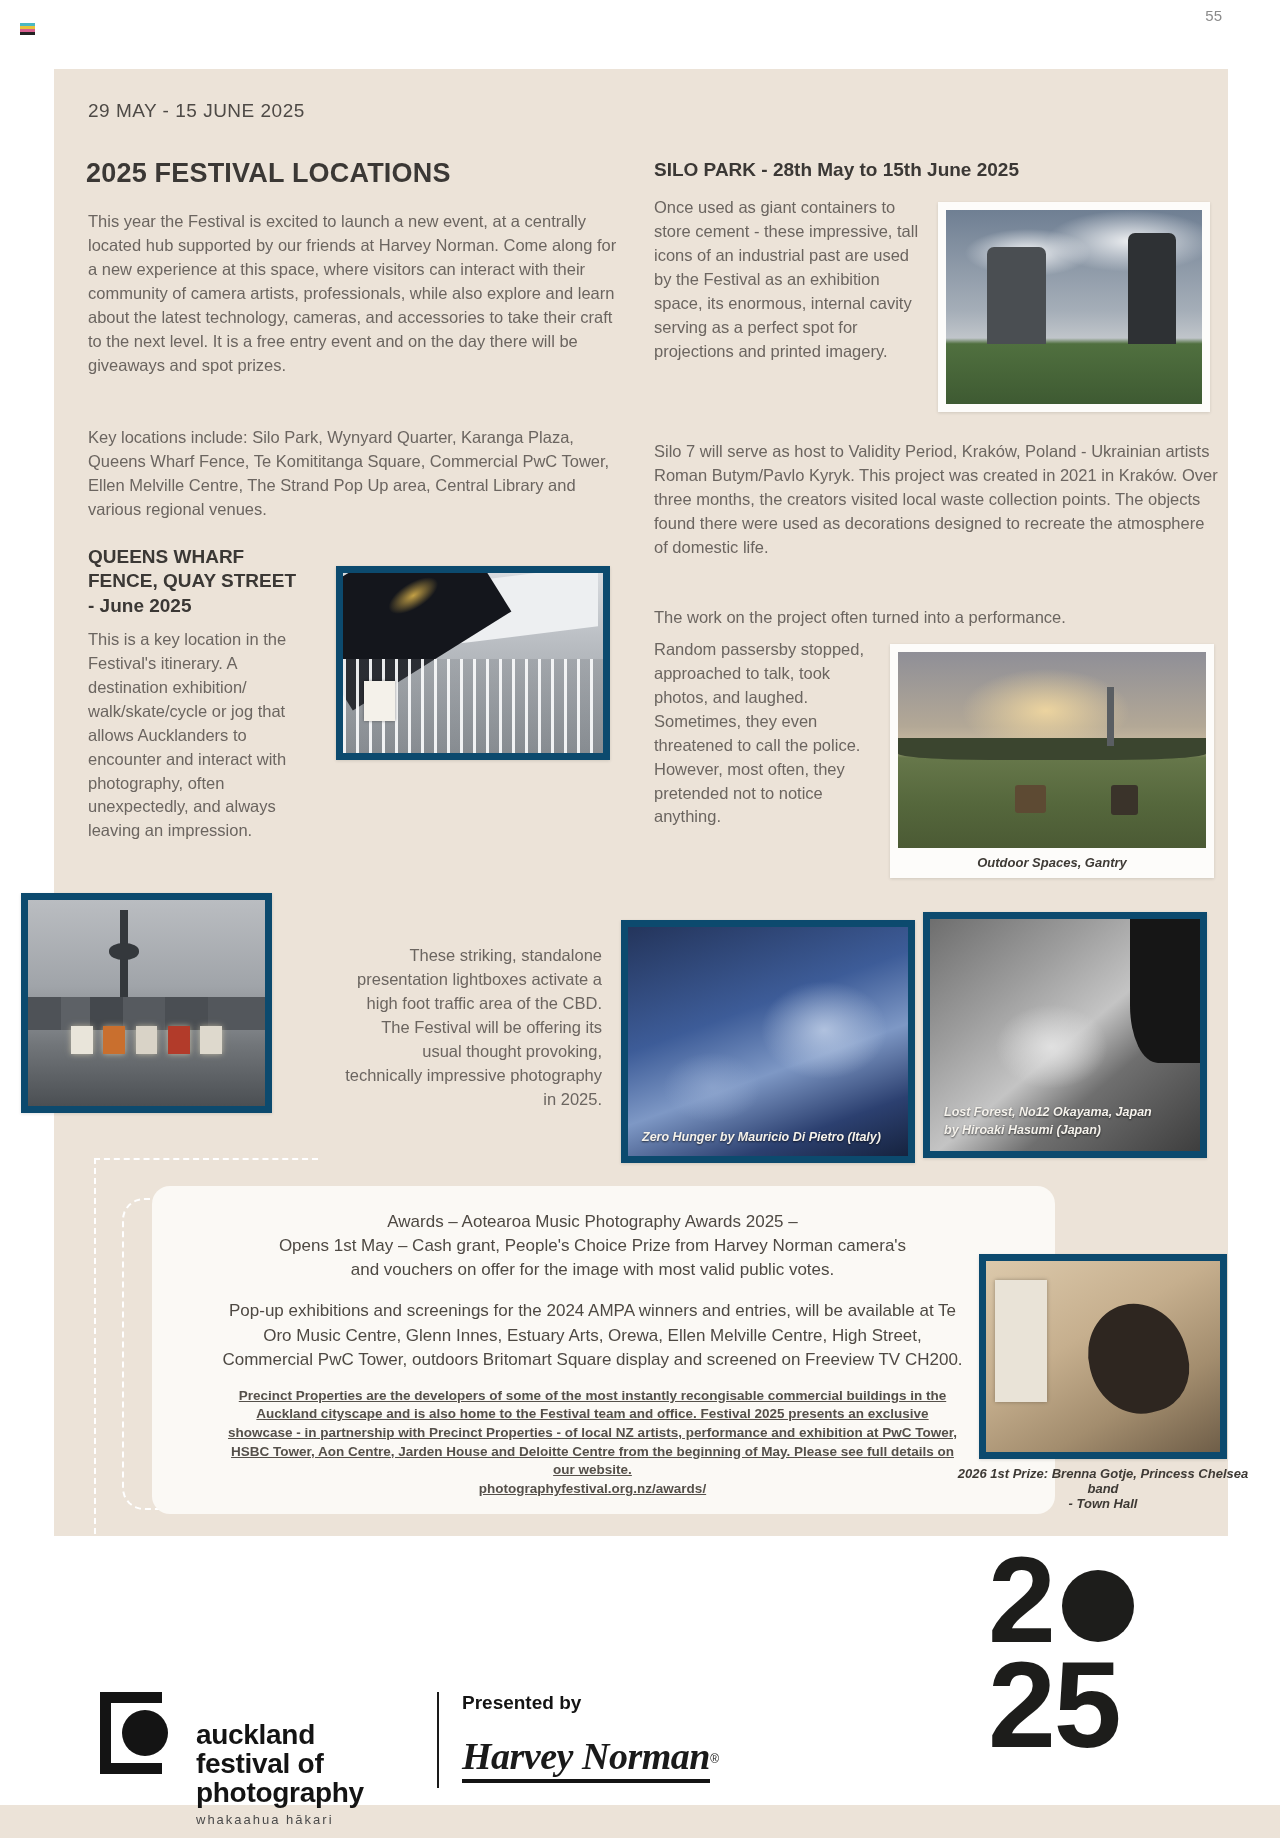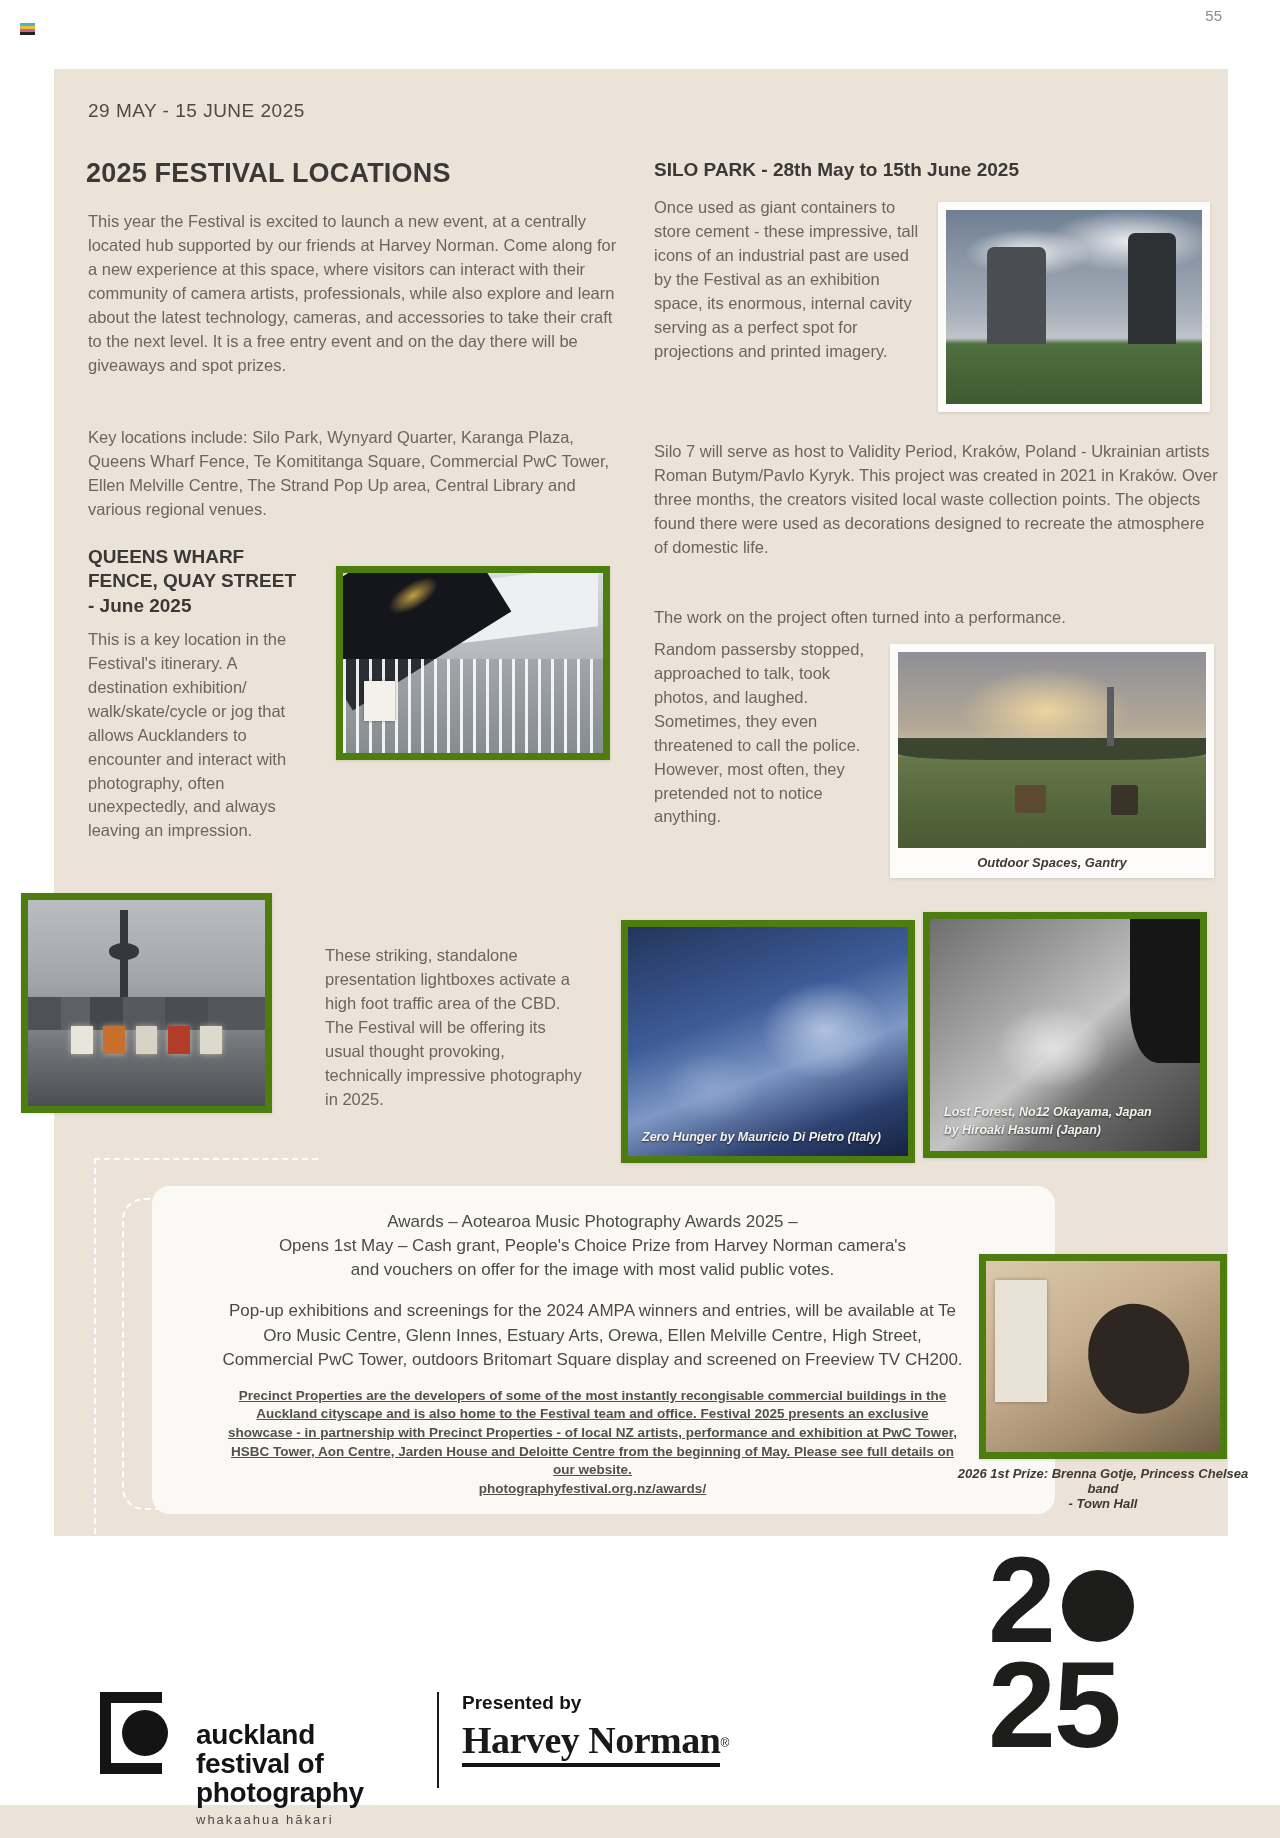--- a/index.html
+++ b/index.html
@@ -5,21 +5,21 @@
   html,body{margin:0;padding:0;background:#fff;}
   .page{position:relative;width:1280px;height:1838px;background:#ffffff;overflow:hidden;
         font-family:"Liberation Sans","DejaVu Sans",sans-serif;color:#6b6560;}
   .abs{position:absolute;}
   .beige{background:#ece3d8;}
   .pagenum{font-size:15px;color:#8b8b8b;}
   .date{font-size:19px;letter-spacing:.5px;color:#4e4a46;font-weight:400;}
   .h1{font-size:27px;font-weight:700;color:#3b3835;letter-spacing:.2px;}
   .h2{font-size:19px;font-weight:700;color:#3b3835;line-height:1.28;}
   .body-txt{font-size:16.5px;line-height:1.45;color:#6b6560;}
-  .photo{position:absolute;background:#4d7c0f;padding:7px;box-sizing:border-box;box-shadow:0 1px 3px rgba(0,0,0,.12);}
+  .photo{position:absolute;background:#0c4a6e;padding:7px;box-sizing:border-box;box-shadow:0 1px 3px rgba(0,0,0,.12);}
   .ph{position:relative;width:100%;height:100%;overflow:hidden;}
   .img-cap{position:absolute;color:#f5f2ec;font-style:italic;font-weight:700;font-size:12.5px;
            text-shadow:0 1px 2px rgba(0,0,0,.65);line-height:1.35;}
   .figcap{font-style:italic;font-weight:700;font-size:13px;color:#3e3a35;text-align:center;margin-top:7px;}
   .float-right{float:right;position:relative;background:#fdfcfa;padding:8px;box-sizing:border-box;
                box-shadow:0 1px 3px rgba(0,0,0,.12);}
   .awards-box{background:#fbf9f5;border-radius:18px;box-sizing:border-box;text-align:center;}
   .awards-main{font-size:17px;line-height:1.42;color:#4e4943;}
   .awards-cond{font-size:13.5px;font-weight:700;line-height:1.38;color:#55504a;text-decoration:underline;}
   .dashed{border:2px dashed #ffffff;border-radius:22px;}
@@ -137,21 +137,21 @@
         <div class="treeline"></div>
         <div class="pylon"></div>
         <div class="furn-a"></div>
         <div class="furn-b"></div>
       </div>
       <figcaption class="figcap">Outdoor Spaces, Gantry</figcaption>
     </figure>
     <div class="body-txt">Random passersby stopped, approached to talk, took photos, and laughed. Sometimes, they even threatened to call the police. However, most often, they pretended not to notice anything.</div>
   </div>
 
-  <div class="abs body-txt" style="left:325px;top:944px;width:258px;">
+  <div class="abs body-txt" style="left:344px;top:944px;width:258px;text-align:right;">
     <p style="margin:0;">These striking, standalone presentation lightboxes activate a high foot traffic area of the CBD.</p>
     <p style="margin:0;">The Festival will be offering its usual thought provoking, technically impressive photography in 2025.</p>
   </div>
 
   <figure class="photo" style="left:21px;top:893px;width:251px;height:220px;margin:0;">
     <div class="ph ph-skyline">
       <div class="sky-tower"></div>
       <div class="tower-pod"></div>
       <div class="bldgs"></div>
       <div class="lightboxes">
@@ -215,18 +215,18 @@
     <div class="fest-name">auckland</div>
     <div class="fest-name">festival of</div>
     <div class="fest-name">photography</div>
     <div class="fest-sub">whakaahua hākari</div>
   </div>
 
   <div class="abs" style="left:437px;top:1692px;width:2px;height:96px;background:#1a1a1a;"></div>
 
   <div class="abs" style="left:462px;top:1692px;">
     <div class="presented">Presented by</div>
-    <div style="margin-top:4px;">
+    <div style="margin-top:20px;font-style:italic;">
       <span class="sponsor">Harvey Norman</span><sup style="font-size:12px;color:#1a1a1a;">®</sup>
     </div>
   </div>
 
 </div>
 
 </body></html>

